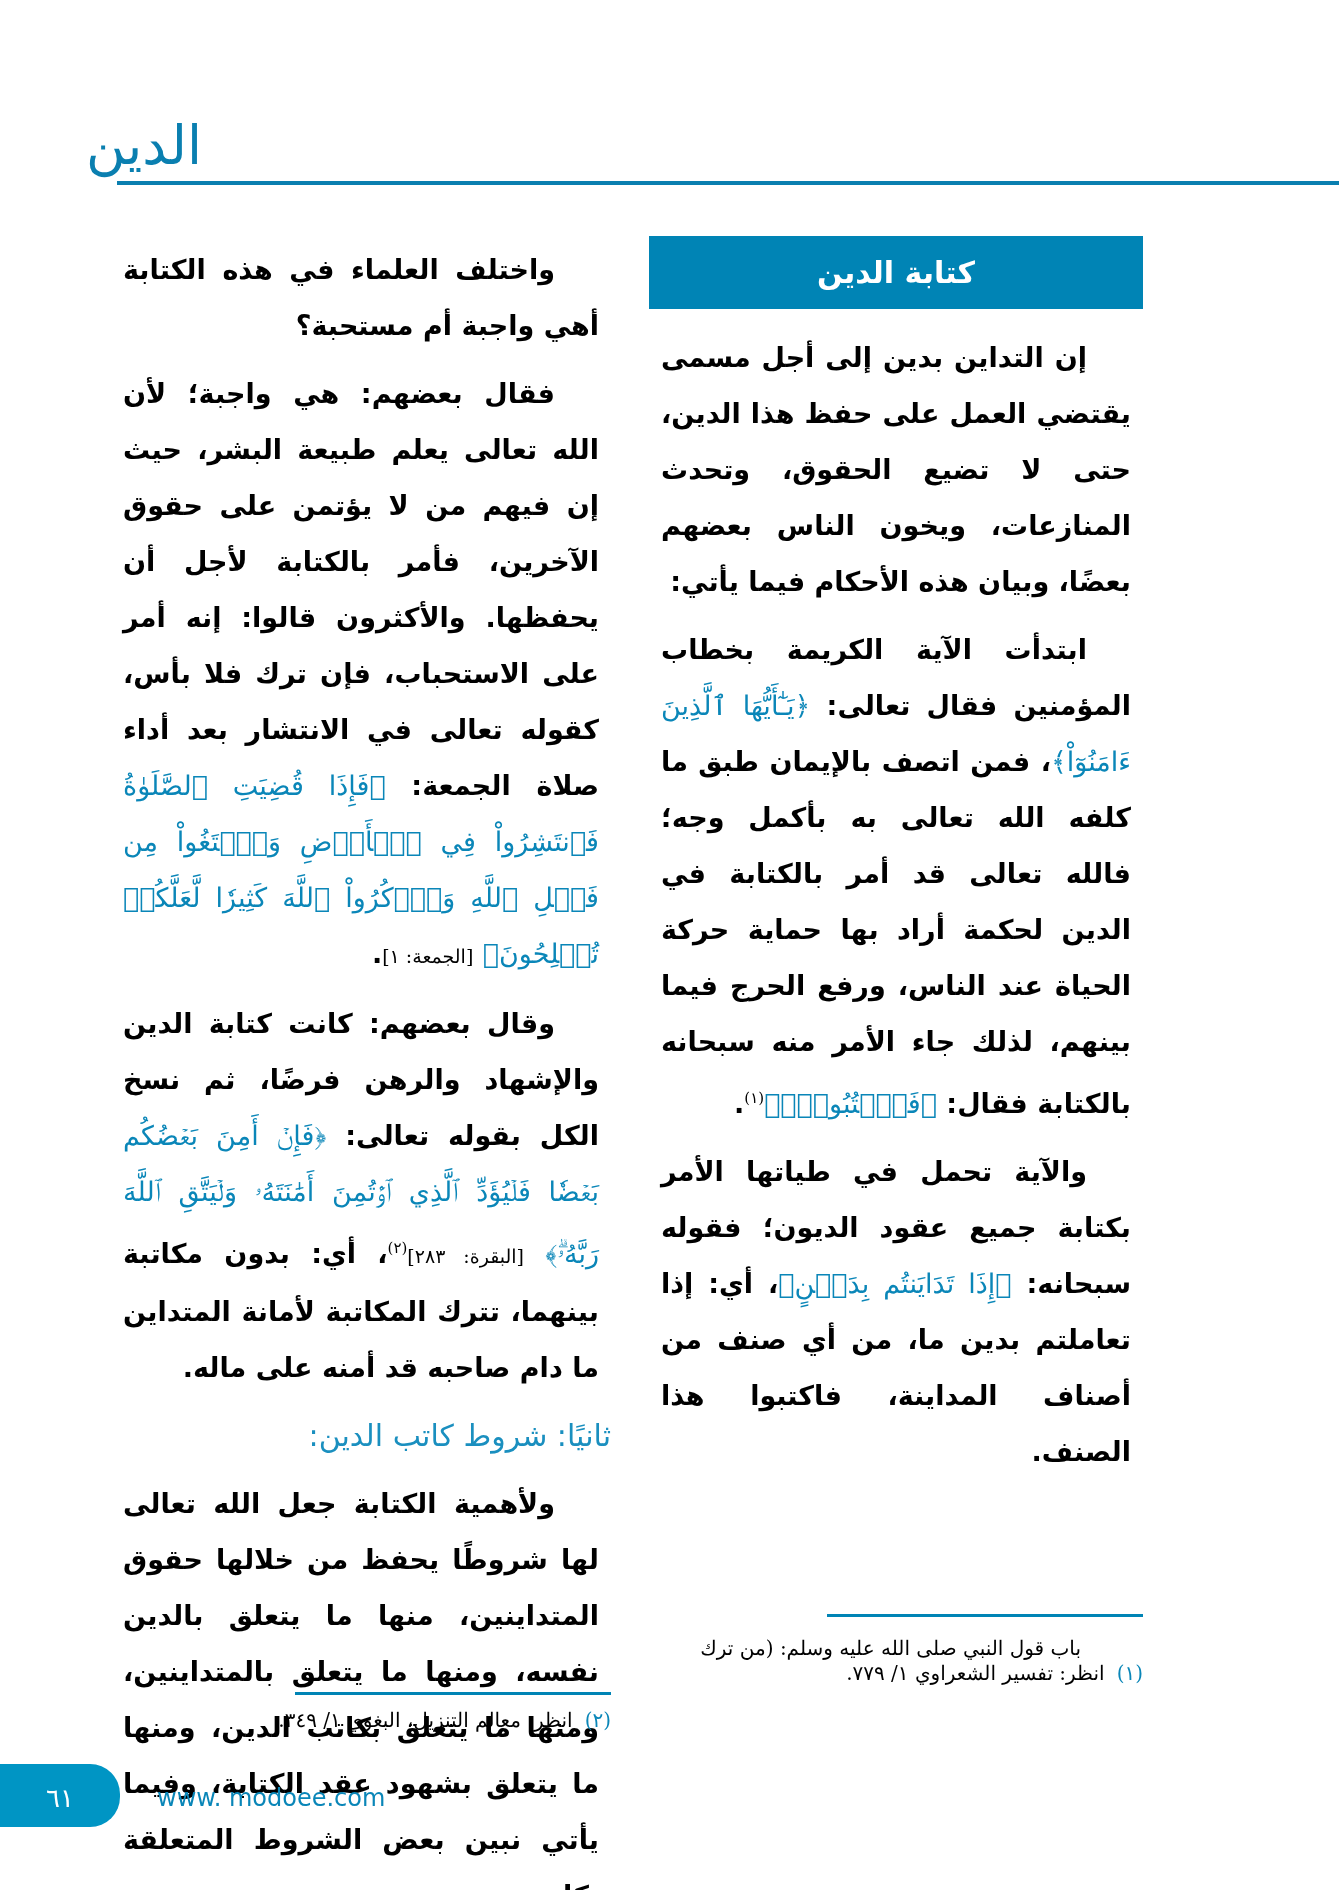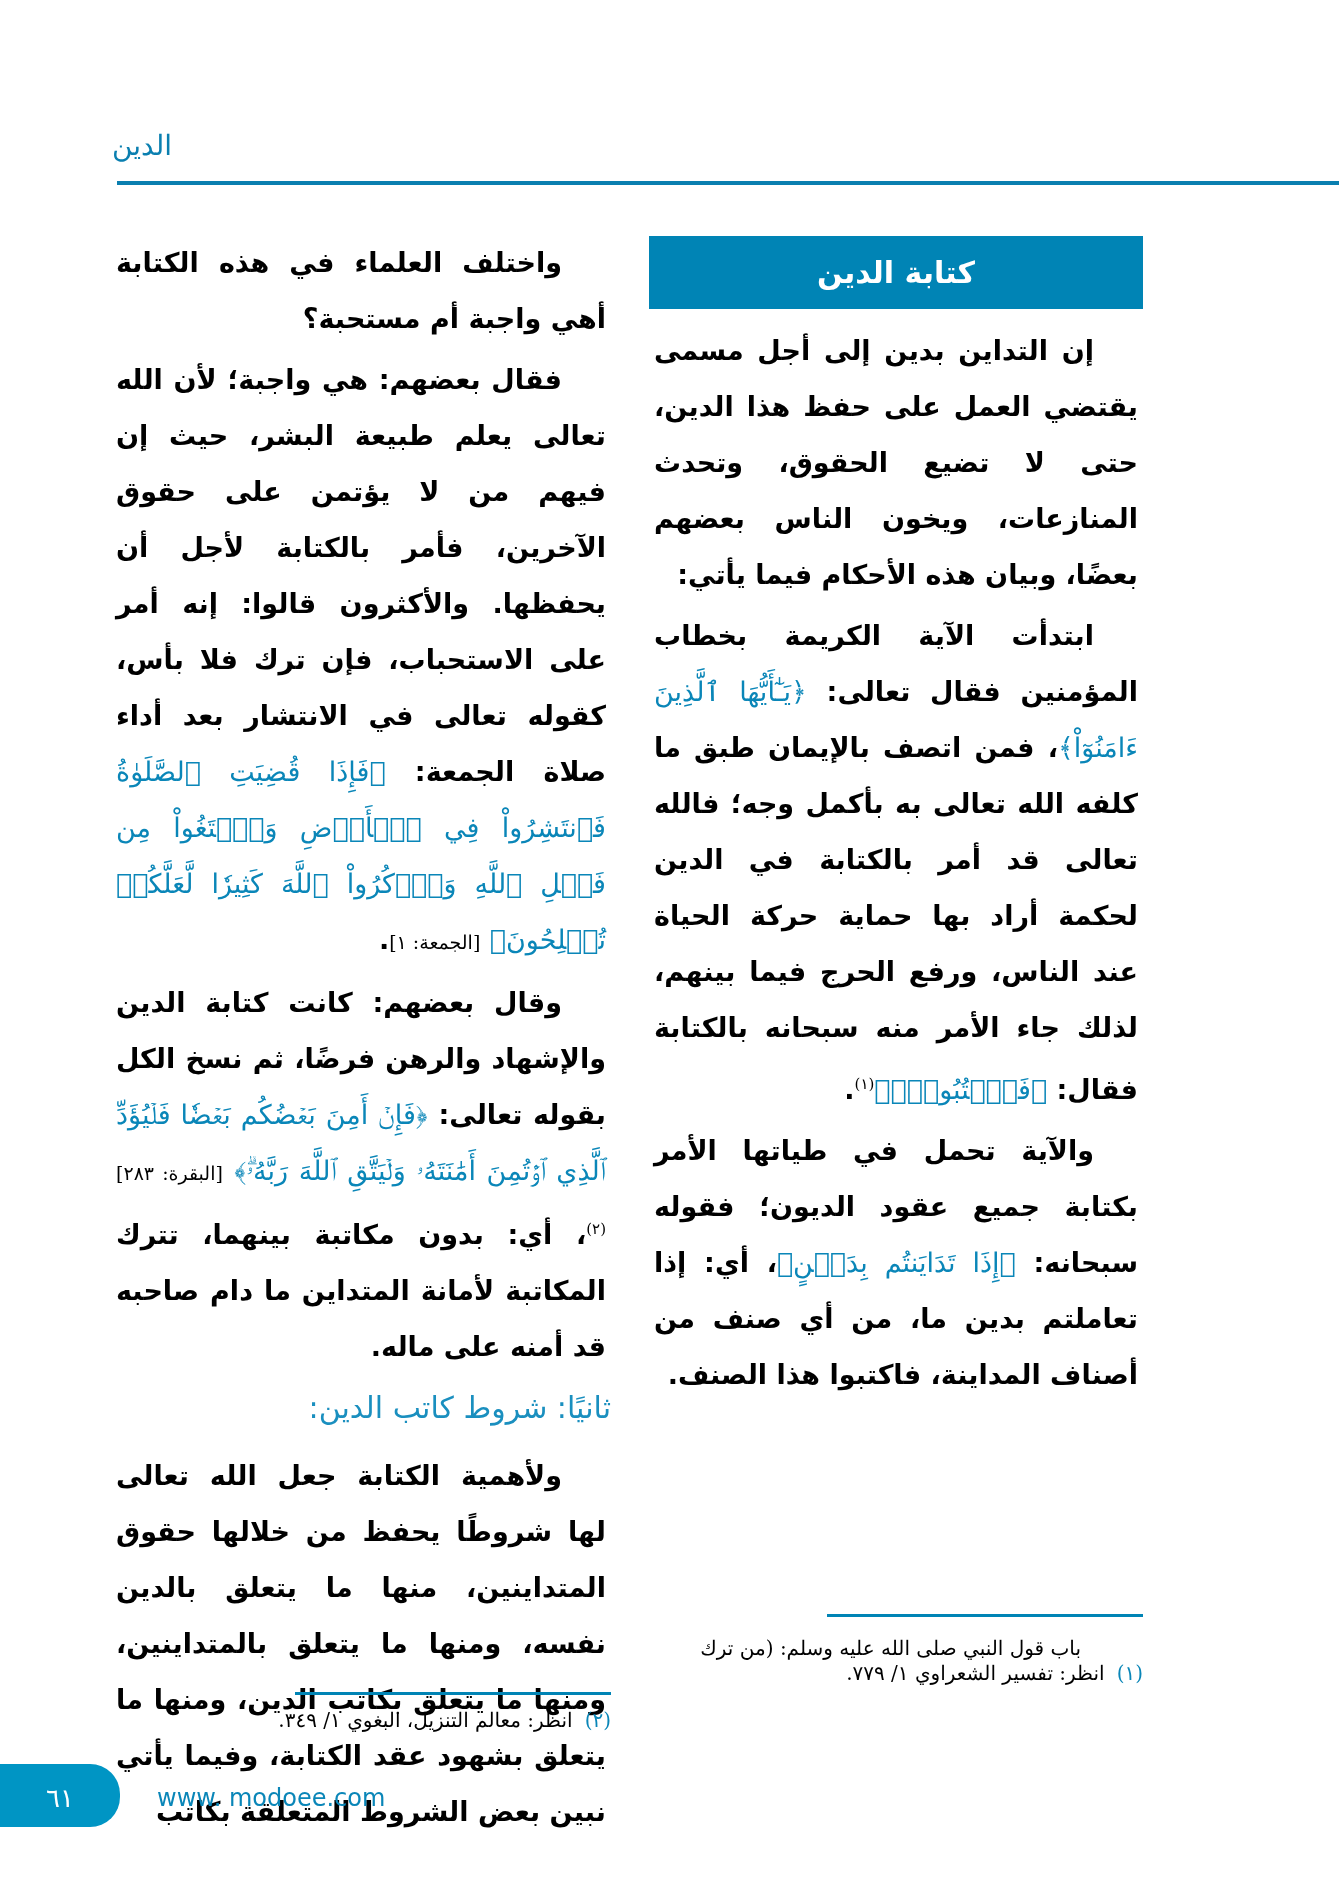--- a/index.html
+++ b/index.html
@@ -3,31 +3,31 @@
 <meta charset="utf-8">
 <style>
   html, body { margin: 0; padding: 0; background: #ffffff; }
   body { width: 1339px; height: 1890px; position: relative; overflow: hidden;
          font-family: "DejaVu Sans", sans-serif; color: #000; }
   .abs { position: absolute; }
   .rtl { direction: rtl; unicode-bidi: embed; }
 
   
   #running-title { left: 112px; top: 118px; width: 90px; height: 56px;
-    color: #0a7fb0; font-family: "DejaVu Serif", serif; font-size: 28px;
+    color: #0a7fb0; font-family: "DejaVu Serif", serif; font-size: 54px;
     line-height: 56px; text-align: left; }
   #header-rule { left: 117px; top: 181px; width: 1222px; height: 4px; background: #0a7fb0; }
 
   
   .col { top: 228px; line-height: 56px; font-size: 27px; font-weight: bold;
          text-align: justify; text-align-last: right; }
   #col-right { left: 649px; width: 494px; }
   #col-left  { left: 111px; width: 500px; top: 230px; }
 
-  .p { margin: 5px; }
+  .p { margin: 12px; }
   .indent { text-indent: 44px; }
   .verse { color: #0a86b8; font-family: "DejaVu Serif", serif; font-weight: normal; font-size: 27px; }
   .ref { font-family: "DejaVu Serif", serif; font-weight: normal; font-size: 19px; }
   .sup { font-size: 15px; vertical-align: super; font-weight: normal; font-family: "DejaVu Serif", serif; }
   .subhead { color: #1a8fbf; font-weight: normal; font-family: "DejaVu Sans", sans-serif; font-size: 30px;
              margin: 4px 0 12px 0; line-height: 56px; }
 
   #section-box { left: 649px; top: 236px; width: 494px; height: 73px; background: #0084b5;
     color: #fff; font-size: 30px; font-weight: bold; text-align: center; line-height: 73px; }
 

